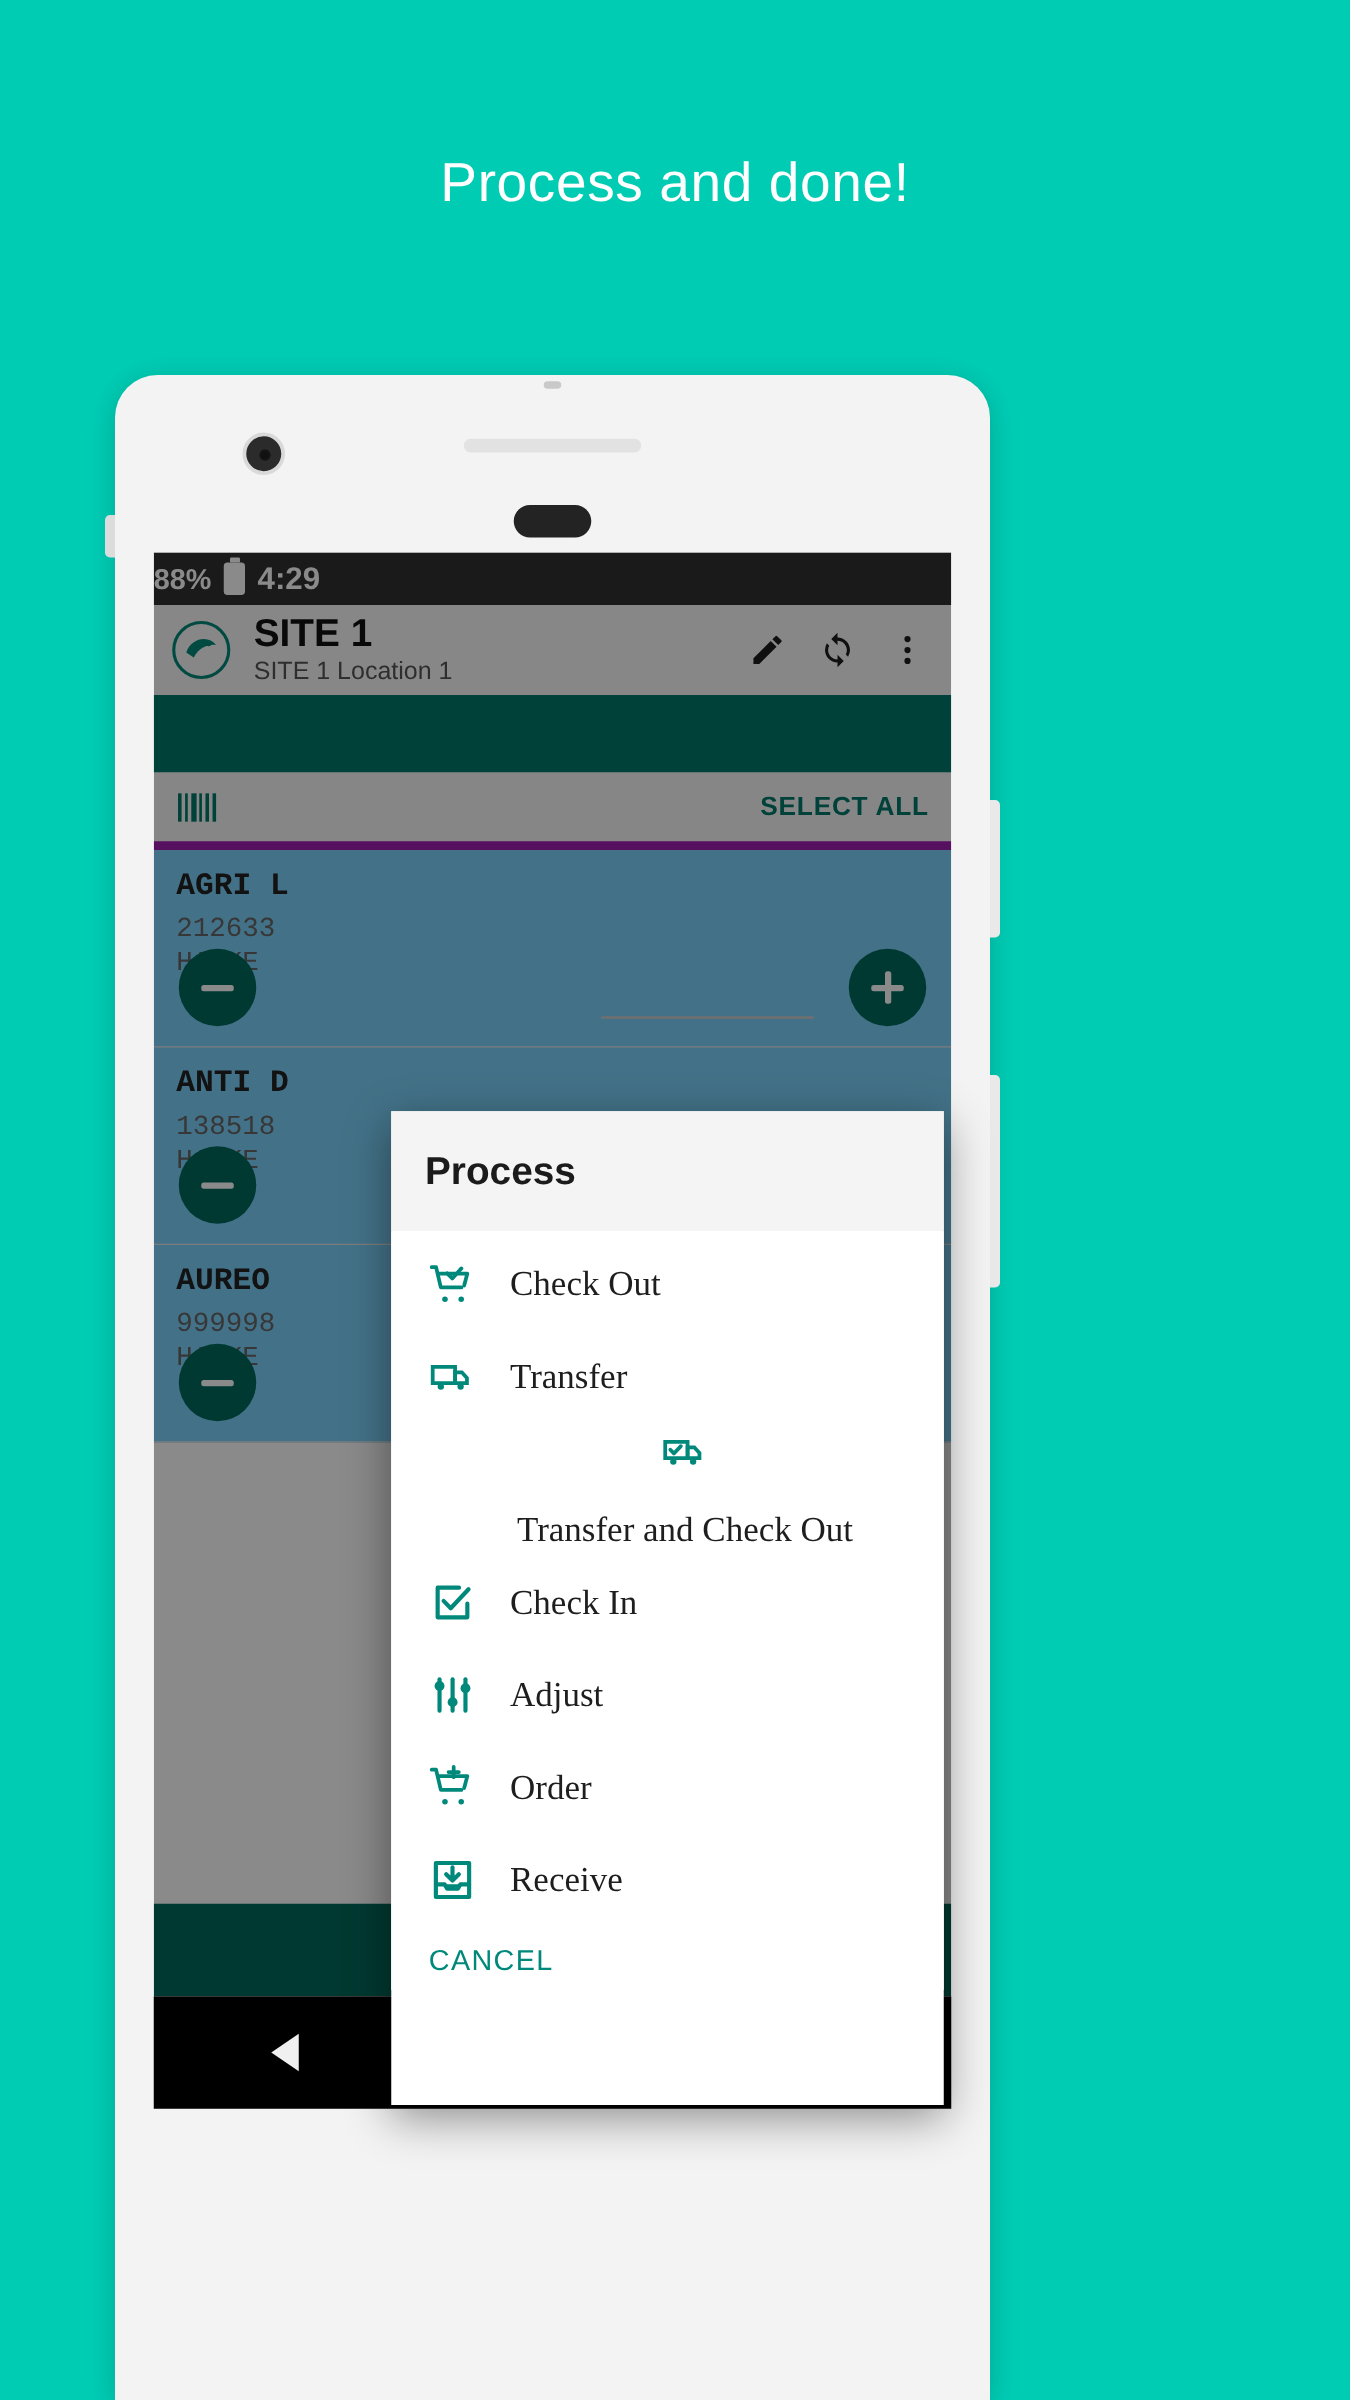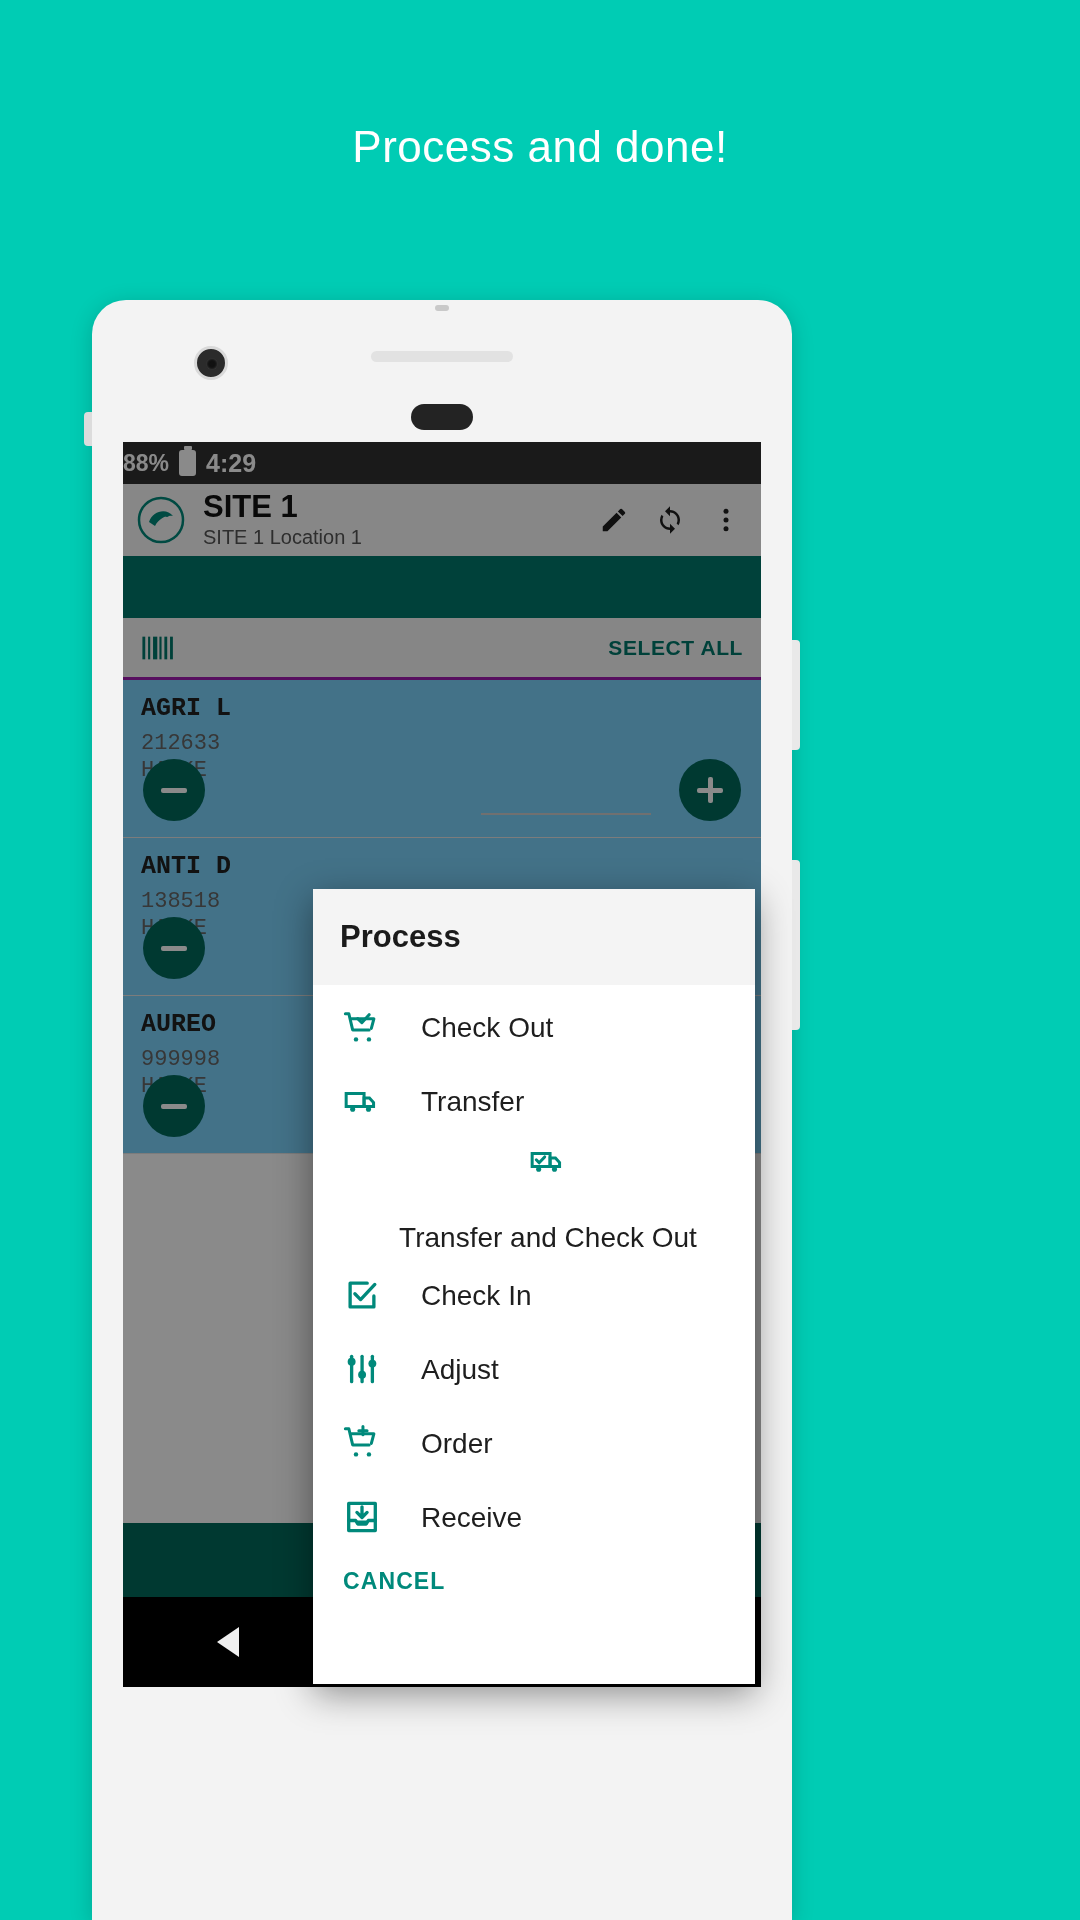--- a/index.html
+++ b/index.html
@@ -104,21 +104,21 @@
   .ic{ width:30px; height:30px; display:block; }
 
   
   .greenbar{ height:62px; background:#00796B; }
 
   
   .toolrow{
     height:62px; background:#f7f7f7;
     display:flex; align-items:center; justify-content:space-between;
     padding:0 18px;
-    border-bottom:3px solid #a21caf;
+    border-bottom:7px solid #a21caf;
   }
   .selectall{ color:#00796B; font-size:21px; font-weight:bold; letter-spacing:.6px; }
 
   
   .list{ background:#7dd3fc;font-family:Liberation Mono, monospace; }
   .list-item{
     position:relative;
     height:158px;
     border-bottom:1px solid #e6e6e6;
     padding:14px 0 0 18px;
@@ -169,28 +169,29 @@
     height:96px; background:#f4f4f4;
     display:flex; align-items:center;
     padding-left:27px;
   }
   .dialog-title{ font-size:31px; font-weight:bold; color:#1b1b1b; }
   .dialog-body{ background:#fff; padding-top:6px; }
   .menu-item{
     display:flex; align-items:center;
     min-height:74px;
     padding:4px 2px 4px 30px;
-    gap:40px;
+    gap:27px;
+    font-family:Liberation Serif, serif;
   }
   .menu-icon{ width:38px; height:38px; flex:none; display:flex; align-items:center; justify-content:center; }
   .menu-label{ font-size:28px; color:#1e1e1e; line-height:1.18; }
   .menu-item.two-line{ min-height:92px;flex-direction:column; }
   .cancel-row{ padding:14px 0 10px 30px; }
   .cancel-label{
-    color:#00897B; font-size:23px; font-weight:bold; letter-spacing:1.1px;
+    color:#00897B; font-size:23px; font-weight:normal; letter-spacing:1.1px;
   }
 
   
   .navbar{
     position:absolute;
     left:31px; top:1297px;
     width:638px; height:90px;
     background:#000;
     display:flex; align-items:center; justify-content:space-around;
   }

